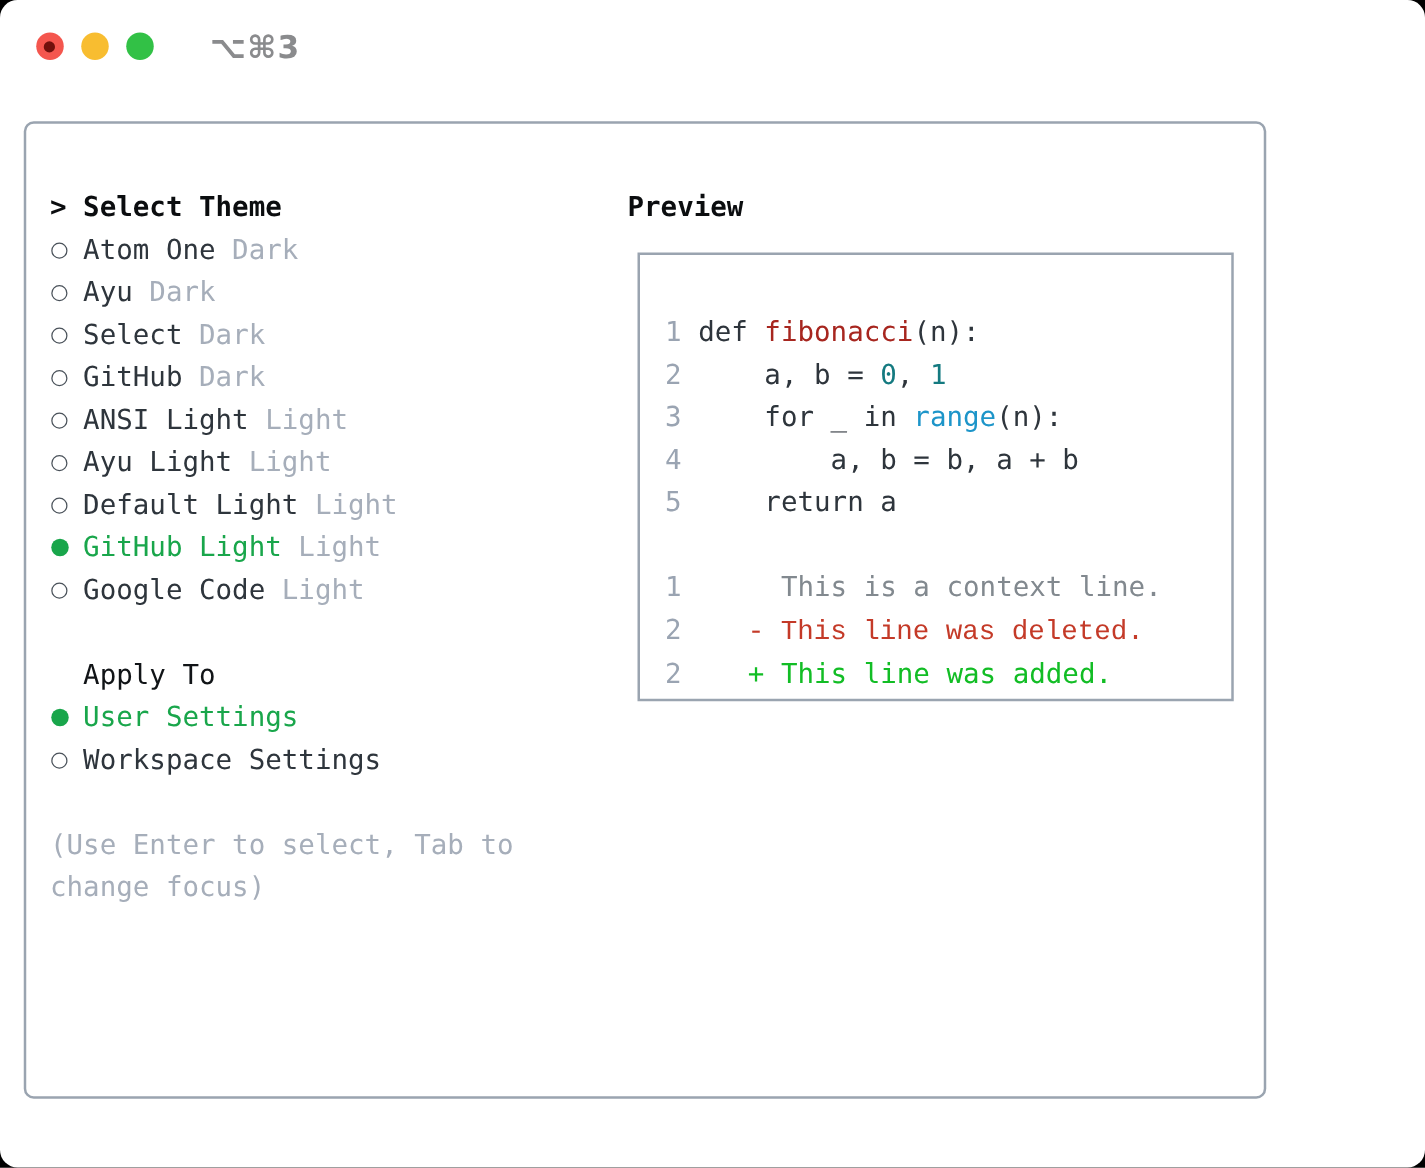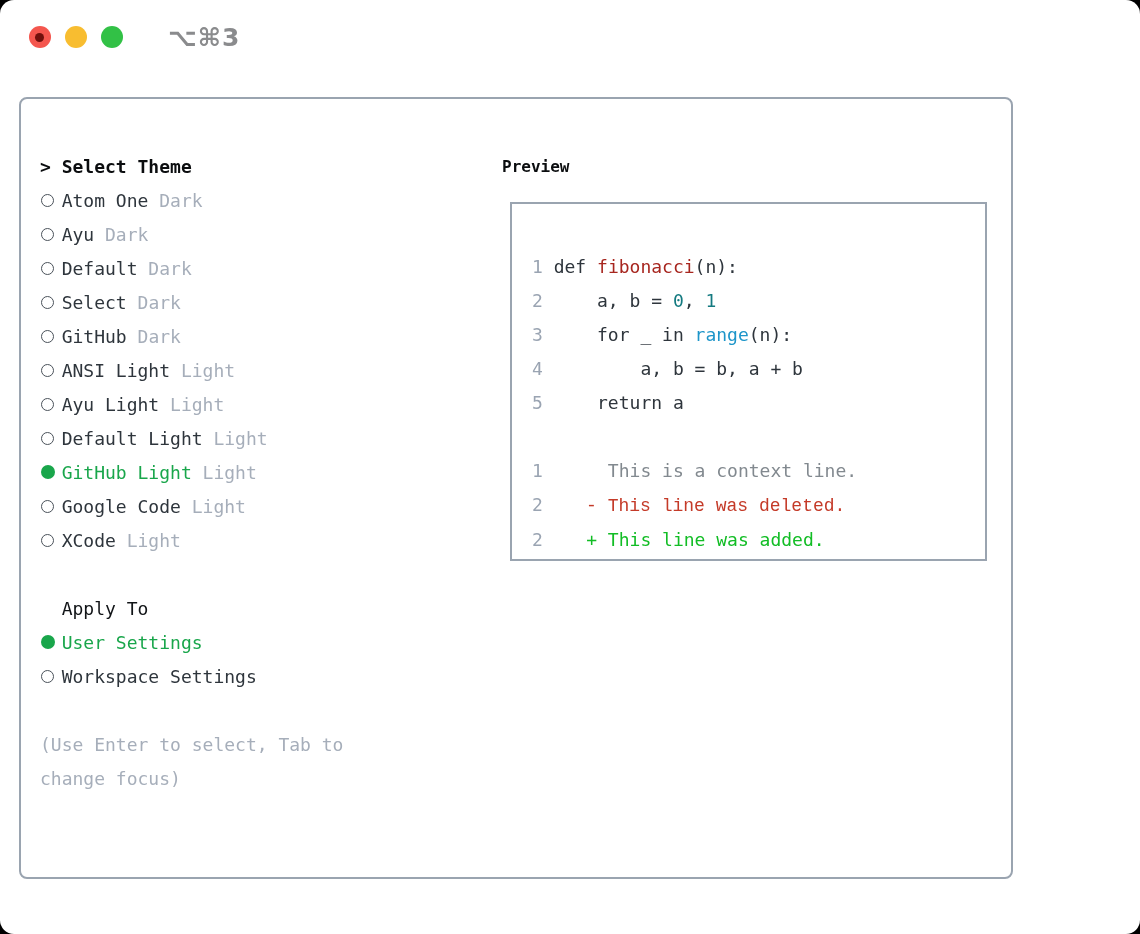--- a/index.html
+++ b/index.html
@@ -8,35 +8,35 @@
   .titlebar{position:absolute;left:0;top:0;height:74px;width:100%;display:flex;align-items:center;padding-left:29px;box-sizing:border-box;}
   .light{width:22px;height:22px;border-radius:50%;margin-right:14px;position:relative;}
   .light-close{background:var(--traffic_red);}
   .light-close::after{content:"";position:absolute;left:50%;top:50%;width:9px;height:9px;margin:-4px 0 0 -5px;border-radius:50%;background:var(--traffic_red_dot);}
   .light-min{background:var(--traffic_yellow);}
   .light-zoom{background:var(--traffic_green);}
   .win-title{margin-left:31px;font-size:25px;font-weight:bold;letter-spacing:1px;color:var(--title_gray);
              font-family:"DejaVu Sans","Liberation Sans",sans-serif;}
   .frame{position:absolute;left:19px;top:97px;width:994px;height:782px;box-sizing:border-box;
          border:2px solid var(--frame_border);border-radius:8px;}
-  pre{margin:0;font-family:inherit;font-size:18px;line-height:34px;white-space:pre;}
+  pre{margin:0;font-family:inherit;font-size:22px;line-height:34px;white-space:pre;}
   .sidebar{position:absolute;left:19px;top:51px;width:450px;}
   .mark{display:inline-block;width:2ch;}
   .ring,.dot{display:inline-block;width:13px;height:13px;border-radius:50%;box-sizing:border-box;margin-left:1px;}
   .ring{border:1.5px solid #4a525a;}
   .dot{background:var(--selected_green);width:14px;height:14px;}
   .prompt{color:var(--heading);font-weight:bold;}
   .menu-heading{color:var(--heading);font-weight:bold;}
   .item-name{color:var(--text_primary);}
   .item-name.sel{color:var(--selected_green);}
   .item-variant{color:var(--muted);}
   .apply-heading{color:#111417;}
   .hint{color:var(--muted);}
   .preview{position:absolute;left:481px;top:51px;}
-  .preview-heading{color:var(--heading);font-weight:bold;font-size:16px;line-height:34px;}
+  .preview-heading{color:var(--heading);font-weight:bold;font-size:22px;line-height:34px;}
   .preview-box{margin-top:18px;margin-left:8px;width:477px;height:359px;box-sizing:border-box;
                border:2px solid var(--frame_border);padding:46px 0 0 20px;overflow:hidden;background:#fff;}
   .ln{color:var(--line_number);}
   .c-fg{color:var(--text_primary);}
   .c-func{color:var(--func_red);}
   .c-num{color:var(--number_teal);}
   .c-builtin{color:var(--builtin_blue);}
   .c-context{color:var(--context);}
   .c-deleted{color:var(--deleted_red);font-family:Liberation Mono, monospace;}
   .c-added{color:var(--added_green);}
@@ -53,29 +53,27 @@
     <span class="win-title">⌥⌘3</span>
   </div>
 
   <div class="frame">
 
     <div class="sidebar">
       <pre><span class="mark prompt">&gt;</span><span class="menu-heading">Select Theme</span></pre>
       <div>
           <pre><span class="mark"><span class="ring"></span></span><span class="item-name">Atom One</span><span class="item-variant"> Dark</span></pre>
           <pre><span class="mark"><span class="ring"></span></span><span class="item-name">Ayu</span><span class="item-variant"> Dark</span></pre>
-          <pre><span class="mark"><span class="ring"></span></span><span class="item-name">Default</span><span class="item-variant"> Dark</span></pre>
           <pre><span class="mark"><span class="ring"></span></span><span class="item-name">Select</span><span class="item-variant"> Dark</span></pre>
           <pre><span class="mark"><span class="ring"></span></span><span class="item-name">GitHub</span><span class="item-variant"> Dark</span></pre>
           <pre><span class="mark"><span class="ring"></span></span><span class="item-name">ANSI Light</span><span class="item-variant"> Light</span></pre>
           <pre><span class="mark"><span class="ring"></span></span><span class="item-name">Ayu Light</span><span class="item-variant"> Light</span></pre>
           <pre><span class="mark"><span class="ring"></span></span><span class="item-name">Default Light</span><span class="item-variant"> Light</span></pre>
           <pre><span class="mark"><span class="dot"></span></span><span class="item-name sel">GitHub Light</span><span class="item-variant"> Light</span></pre>
           <pre><span class="mark"><span class="ring"></span></span><span class="item-name">Google Code</span><span class="item-variant"> Light</span></pre>
-          <pre><span class="mark"><span class="ring"></span></span><span class="item-name">XCode</span><span class="item-variant"> Light</span></pre>
         </div>
       <pre> </pre>
       <pre><span class="mark"></span><span class="apply-heading">Apply To</span></pre>
       <div>
           <pre><span class="mark"><span class="dot"></span></span><span class="item-name sel">User Settings</span></pre>
           <pre><span class="mark"><span class="ring"></span></span><span class="item-name">Workspace Settings</span></pre>
         </div>
       <pre> </pre>
       <div>
           <pre class="hint">(Use Enter to select, Tab to</pre>

